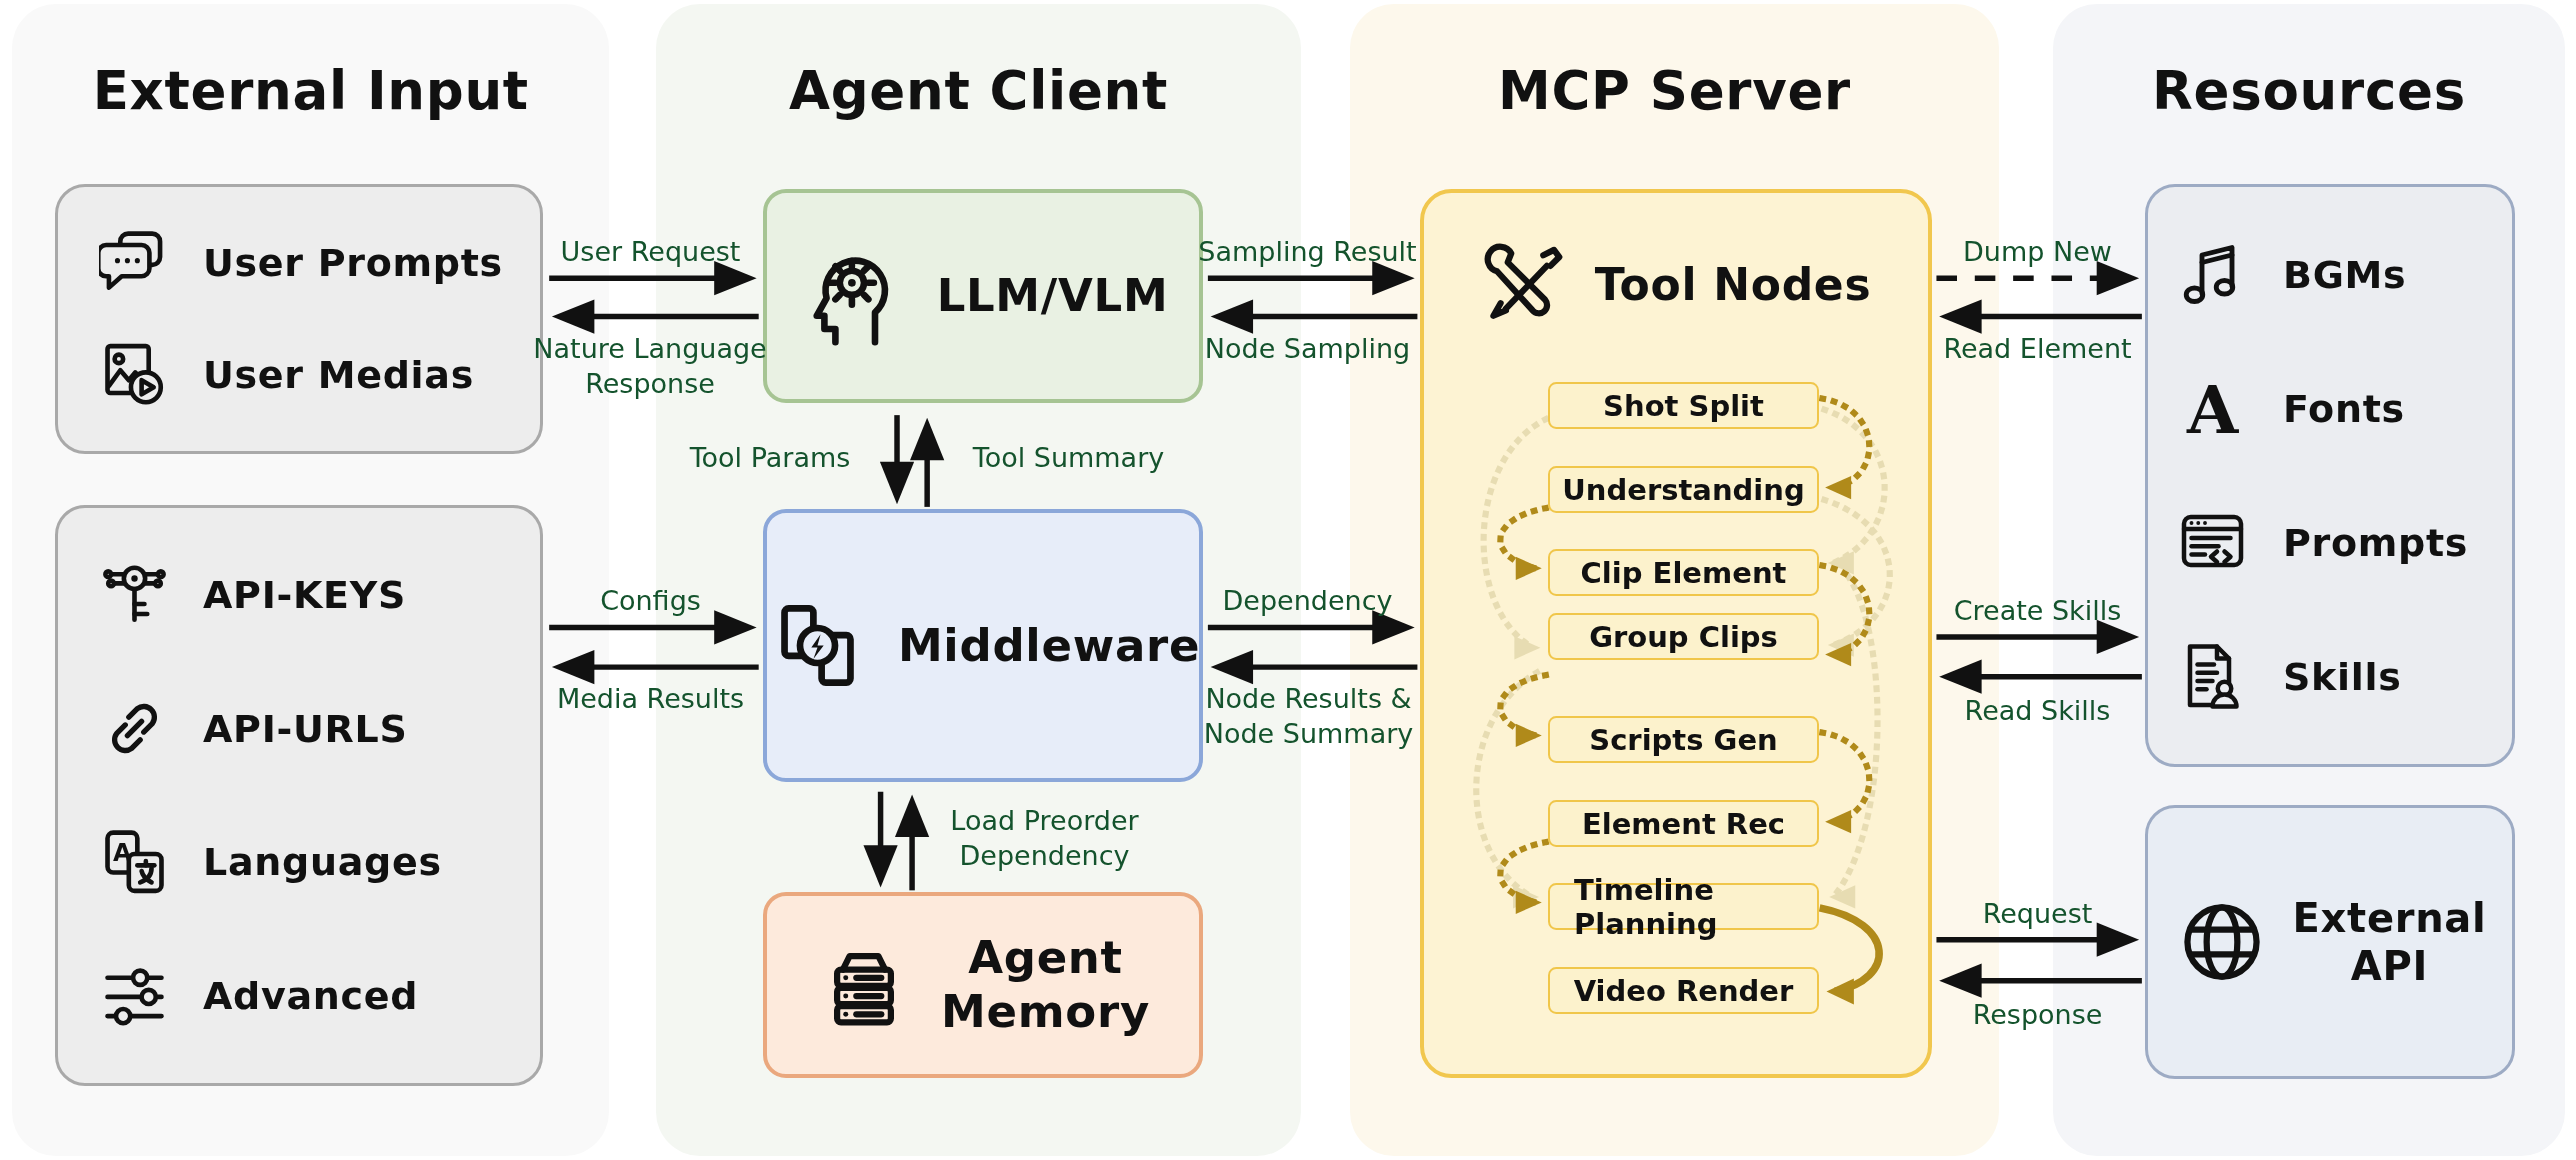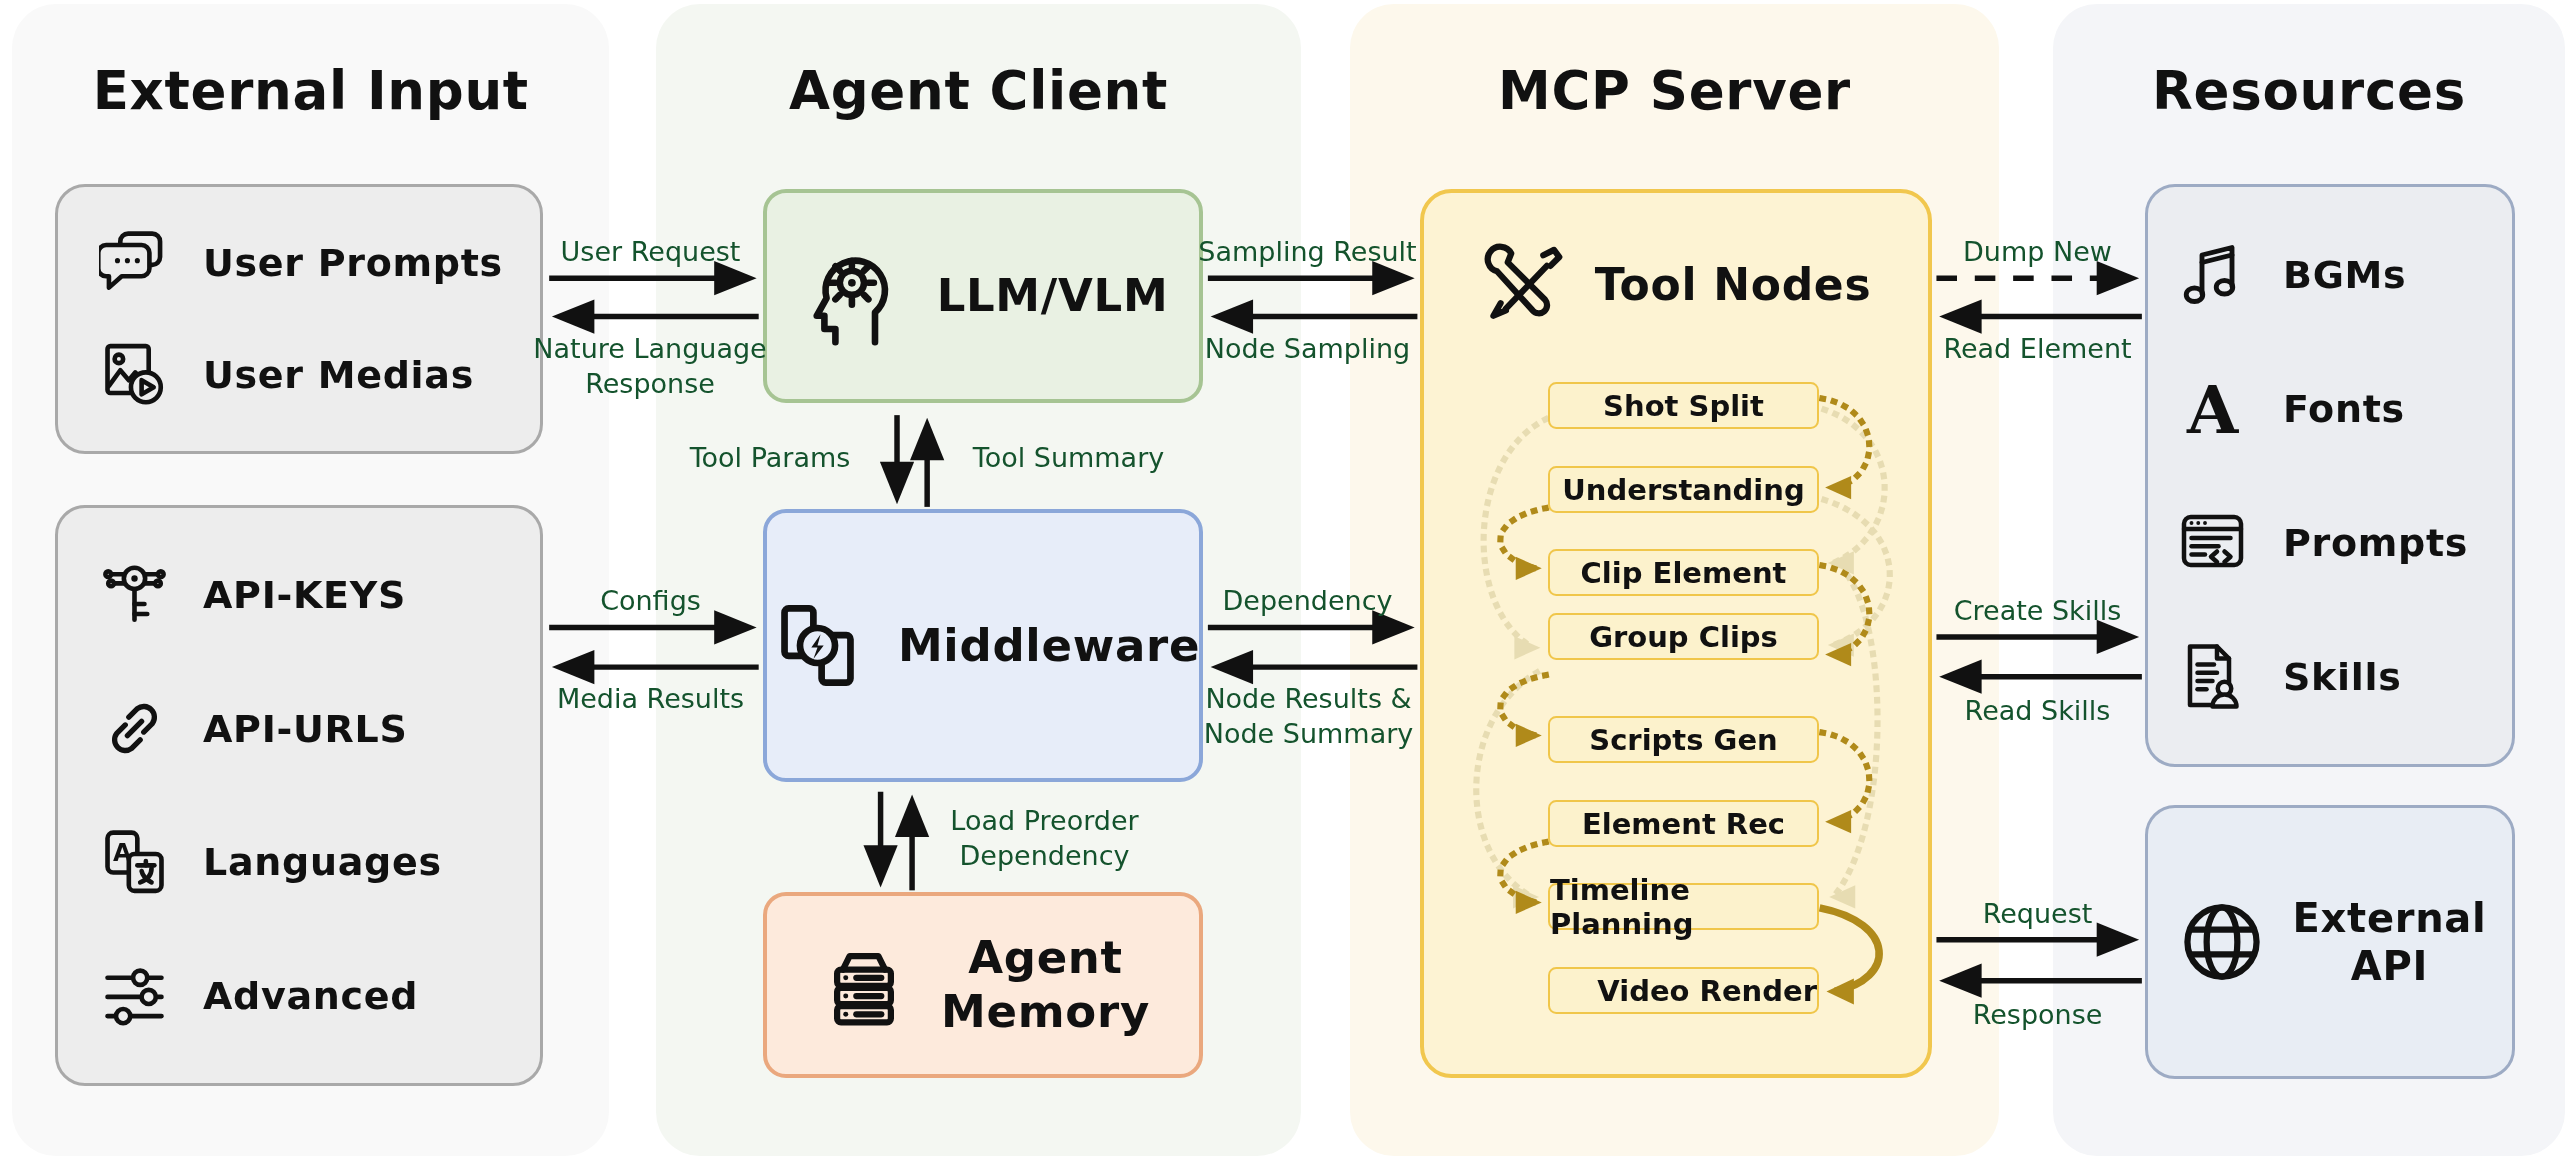--- a/index.html
+++ b/index.html
@@ -214,24 +214,24 @@
       </div>
     <div class="pill" style="top:420px;">
         <span>Group Clips</span>
       </div>
     <div class="pill" style="top:523px;">
         <span>Scripts Gen</span>
       </div>
     <div class="pill" style="top:607px;">
         <span>Element Rec</span>
       </div>
-    <div class="pill" style="top:690px;">
+    <div class="pill" style="top:690px;padding-left:24px;">
         <span>Timeline Planning</span>
       </div>
-    <div class="pill" style="top:774px;justify-content:flex-end;">
+    <div class="pill" style="top:774px;">
         <span>Video Render</span>
       </div>
   </div>
 
   <div class="box" style="left:2145px;top:184px;width:370px;height:583px;background:#ebedf1;border:3.4px solid #9dabc4;border-radius:30px;">
     <div class="items" style="padding-left:27px;">
       <div class="item">
         <svg class="ic" width="75" height="75" viewBox="0 0 100 100" fill="none" stroke="#111" stroke-width="6.5" stroke-linecap="round" stroke-linejoin="round">
           <path d="M36 76 V24 l40 -10 v52"></path>
           <ellipse cx="26" cy="77" rx="11" ry="9"></ellipse>

